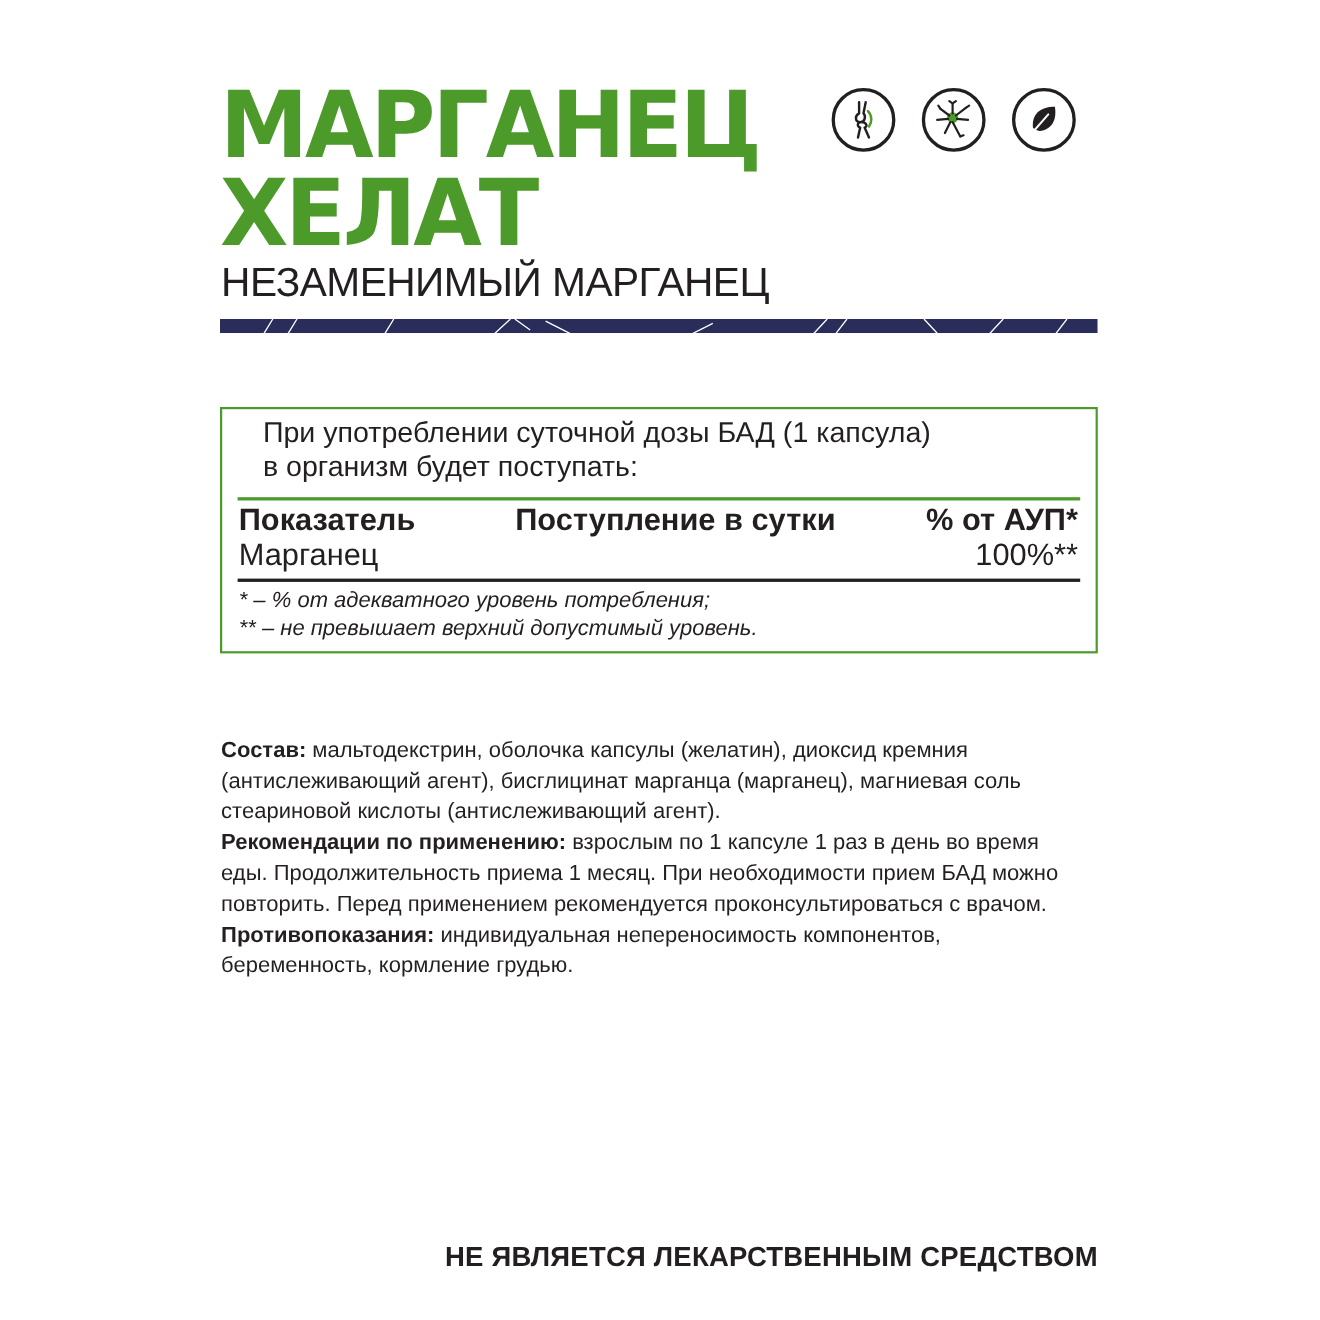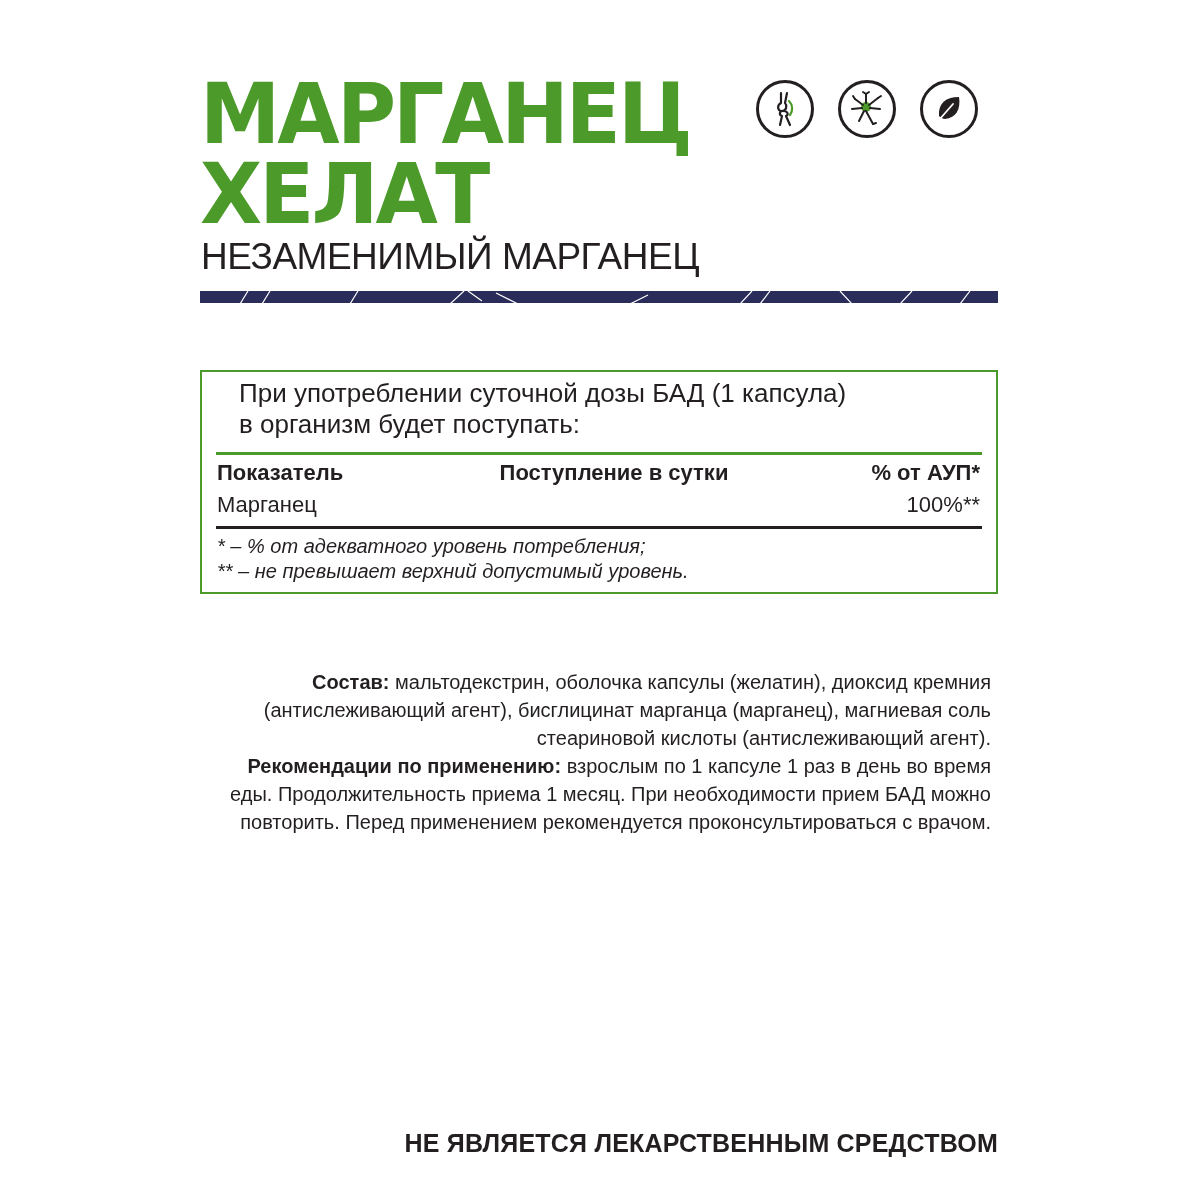--- a/index.html
+++ b/index.html
@@ -13,29 +13,29 @@
   .subtitle { position:absolute; left:201px; top:236px; font-size:37px;
               letter-spacing:-0.5px; color:#231f20; }
   .icons { position:absolute; left:756px; top:80px; display:flex; gap:24px; }
   .icon { width:58px; height:58px; border:3px solid #231f20; border-radius:50%;
           box-sizing:border-box; display:flex; align-items:center; justify-content:center; }
   .stripe { position:absolute; left:200px; top:290px; width:798px; height:13px; overflow:hidden; }
   .box { position:absolute; left:200px; top:370px; width:798px; height:224px;
          border:2px solid #4c9a2a; box-sizing:border-box; }
   .intro { position:absolute; left:15px; top:6px; font-size:26px; line-height:31px; color:#231f20;margin-left:22px; }
   .rule1 { position:absolute; left:14px; right:14px; top:80px; height:3px; background:#4c9a2a; }
-  .th, .td { position:absolute; font-size:22px; line-height:30px; color:#231f20; }
+  .th, .td { position:absolute; font-size:28px; line-height:30px; color:#231f20; }
   .th { font-weight:bold; top:86px; }
   .td { top:118px; }
   .c1 { left:15px; } .c2 { left:0; right:0; text-align:center;padding-left:30px; } .c3 { right:16px; }
   .rule2 { position:absolute; left:14px; right:14px; top:154px; height:3px; background:#231f20; }
   .foot { position:absolute; left:15px; top:162px; font-size:20px; line-height:25px;
           font-style:italic; color:#231f20; }
   .comp { position:absolute; left:201px; top:668px; width:790px; font-size:20px;
-          line-height:28px; color:#231f20;text-align:right; }
+          line-height:28px; color:#231f20; }
   .comp b { font-weight:bold; }
   .comp p { margin:0; }
   .bottom { position:absolute; right:202px; top:1129px; font-size:25px; font-weight:bold;
             color:#231f20; letter-spacing:0.2px; }
 </style>
 </head>
 <body>
 
 <h1 class="title">
   <span>МАРГАНЕЦ</span>
@@ -92,15 +92,16 @@
   <div class="rule2"></div>
   <div class="foot">
     <div>* – % от адекватного уровень потребления;</div>
     <div>** – не превышает верхний допустимый уровень.</div>
   </div>
 </div>
 
 <div class="comp">
   <p><b>Состав:</b><span> мальтодекстрин, оболочка капсулы (желатин), диоксид кремния (антислеживающий агент), бисглицинат марганца (марганец), магниевая соль стеариновой кислоты (антислеживающий агент).</span></p>
   <p><b>Рекомендации по применению:</b><span> взрослым по 1 капсуле 1 раз в день во время еды. Продолжительность приема 1 месяц. При необходимости прием БАД можно повторить. Перед применением рекомендуется проконсультироваться с врачом.</span></p>
+  <p><b>Противопоказания:</b><span> индивидуальная непереносимость компонентов, беременность, кормление грудью.</span></p>
 </div>
 
 <div class="bottom">НЕ ЯВЛЯЕТСЯ ЛЕКАРСТВЕННЫМ СРЕДСТВОМ</div>
 
 </body></html>

